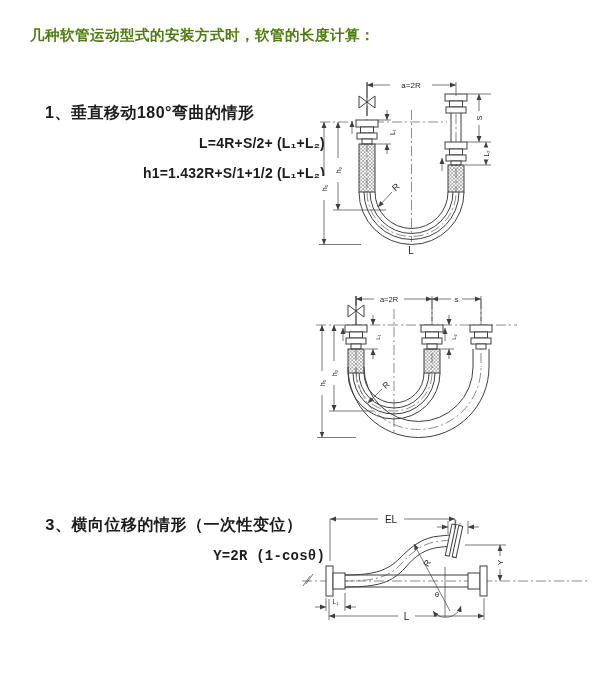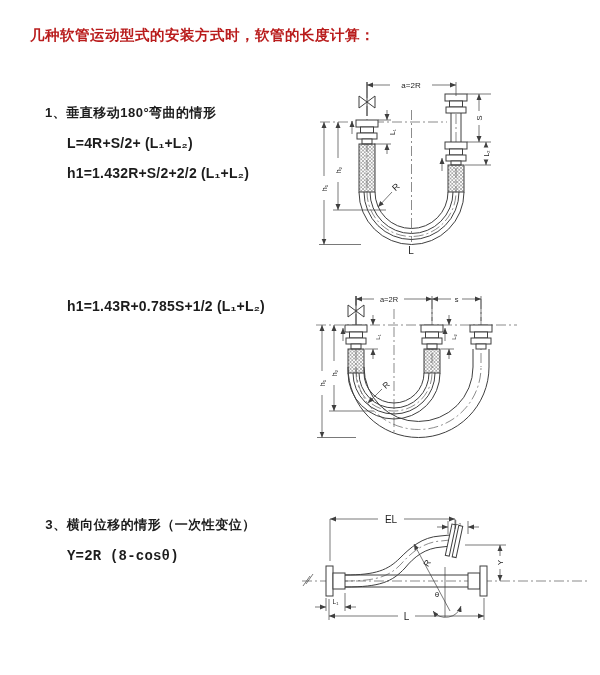--- a/index.html
+++ b/index.html
@@ -3,44 +3,44 @@
 <meta charset="utf-8">
 <style>
   html,body { margin:0; padding:0; }
   body {
     width:600px; height:675px; background:#ffffff; position:relative; overflow:hidden;
     font-family:"Liberation Sans","DejaVu Sans",sans-serif; color:#1c1c1c;
     -webkit-font-smoothing:antialiased;
   }
   .title {
     position:absolute; left:30px; top:26px;
-    font-size:14.5px; font-weight:700; letter-spacing:0.5px; color:#b91c1c;
+    font-size:14.5px; font-weight:700; letter-spacing:0.5px; color:#4d7c0f;
   }
   .sec { position:absolute; width:280px; }
-  .sec .heading { font-size:13px; font-weight:700; letter-spacing:0.5px; margin:0 0 12px 0; line-height:18px; }
-  .sec .formula { font-size:14px; font-weight:600; letter-spacing:0.2px; margin:0 0 12px 22px; line-height:18px; }
+  .sec .heading { font-size:16px; font-weight:700; letter-spacing:0.5px; margin:0 0 12px 0; line-height:18px; }
+  .sec .formula { font-size:14px; font-weight:600; letter-spacing:0.2px; margin:0 0 12px 22px; line-height:18px;text-align:right; }
   svg.diagram { position:absolute; display:block; }
   svg .dr   { stroke:#3f3f3f; stroke-width:1;   fill:none; }
   svg .dim  { stroke:#3f3f3f; stroke-width:0.7; fill:none; }
   svg .cl   { stroke:#5a5a5a; stroke-width:0.7; fill:none; stroke-dasharray:10 3 2 3; }
   svg .wf   { fill:#ffffff; }
   svg .lblbg{ fill:#ffffff; stroke:none; }
   svg text  { stroke:none; fill:#1f1f1f; font-family:"Liberation Sans","DejaVu Sans",sans-serif; }
 </style>
 </head>
 <body>
 
 <div>
 
   <div class="title">几种软管运动型式的安装方式时，软管的长度计算：</div>
 
   <section class="sec" style="left:45px; top:104px;">
     <div class="heading">1、垂直移动180°弯曲的情形</div>
     <div class="formula">L=4R+S/2+ (L₁+L₂)</div>
-    <div class="formula">h1=1.432R+S/2+2/2 (L₁+L₂)</div>
+    <div class="formula">h1=1.432R+S/1+1/2 (L₁+L₂)</div>
   </section>
 
   <svg class="diagram" style="left:314px; top:70px;" width="278" height="190" viewBox="0 0 278 190">
     <defs>
       <marker id="ar1" markerWidth="8" markerHeight="7" refX="6" refY="3.5" orient="auto-start-reverse" markerUnits="userSpaceOnUse">
         <path d="M0,1 L6,3.5 L0,6 Z" fill="#3f3f3f"></path>
       </marker>
       <pattern id="ht1" width="3.5" height="3.5" patternUnits="userSpaceOnUse">
         <path d="M0,0 L3.5,3.5 M3.5,0 L0,3.5" stroke="#6a6a6a" stroke-width="0.5"></path>
       </pattern>
@@ -119,21 +119,20 @@
       <rect class="lblbg" x="19.5" y="88" width="9" height="24"></rect>
       <text x="24" y="100" font-size="7" text-anchor="middle" dominant-baseline="central" transform="rotate(-90 24 100)">h₂</text>
 
       <line x1="78" y1="122" x2="64" y2="137" marker-end="url(#ar1)"></line>
       <text x="82" y="117" font-size="9" text-anchor="middle" dominant-baseline="central" transform="rotate(-42 82 117)">R</text>
       <text x="97" y="184" font-size="10" text-anchor="middle">L</text>
     </g>
   </svg>
 
   <section class="sec" style="left:45px; top:297px;">
-    <div class="formula">h1=1.43R+0.785S+1/2 (L₁+L₂)</div>
   </section>
 
   <svg class="diagram" style="left:312px; top:285px;" width="282" height="164" viewBox="0 0 282 164">
     <defs>
       <marker id="ar2" markerWidth="8" markerHeight="7" refX="6" refY="3.5" orient="auto-start-reverse" markerUnits="userSpaceOnUse">
         <path d="M0,1 L6,3.5 L0,6 Z" fill="#3f3f3f"></path>
       </marker>
       <pattern id="ht2" width="3.5" height="3.5" patternUnits="userSpaceOnUse">
         <path d="M0,0 L3.5,3.5 M3.5,0 L0,3.5" stroke="#6a6a6a" stroke-width="0.5"></path>
       </pattern>
@@ -219,21 +218,21 @@
       <rect class="lblbg" x="17.5" y="76" width="9" height="24"></rect>
       <text x="22" y="88" font-size="7" text-anchor="middle" dominant-baseline="central" transform="rotate(-90 22 88)">h₂</text>
 
       <line x1="70" y1="104" x2="56" y2="118" marker-end="url(#ar2)"></line>
       <text x="74" y="100" font-size="8.5" text-anchor="middle" dominant-baseline="central" transform="rotate(-42 74 100)">R</text>
     </g>
   </svg>
 
   <section class="sec" style="left:45px; top:517px;font-family:Liberation Mono, monospace;">
     <div class="heading">3、横向位移的情形（一次性变位）</div>
-    <div class="formula">Y=2R (8-cosθ)</div>
+    <div class="formula">Y=2R (1-cosθ)</div>
   </section>
 
   <svg class="diagram" style="left:298px; top:503px;" width="296" height="146" viewBox="0 0 296 146">
     <defs>
       <marker id="ar3" markerWidth="8" markerHeight="7" refX="6" refY="3.5" orient="auto-start-reverse" markerUnits="userSpaceOnUse">
         <path d="M0,1 L6,3.5 L0,6 Z" fill="#3f3f3f"></path>
       </marker>
     </defs>
 
     <g class="cl">

